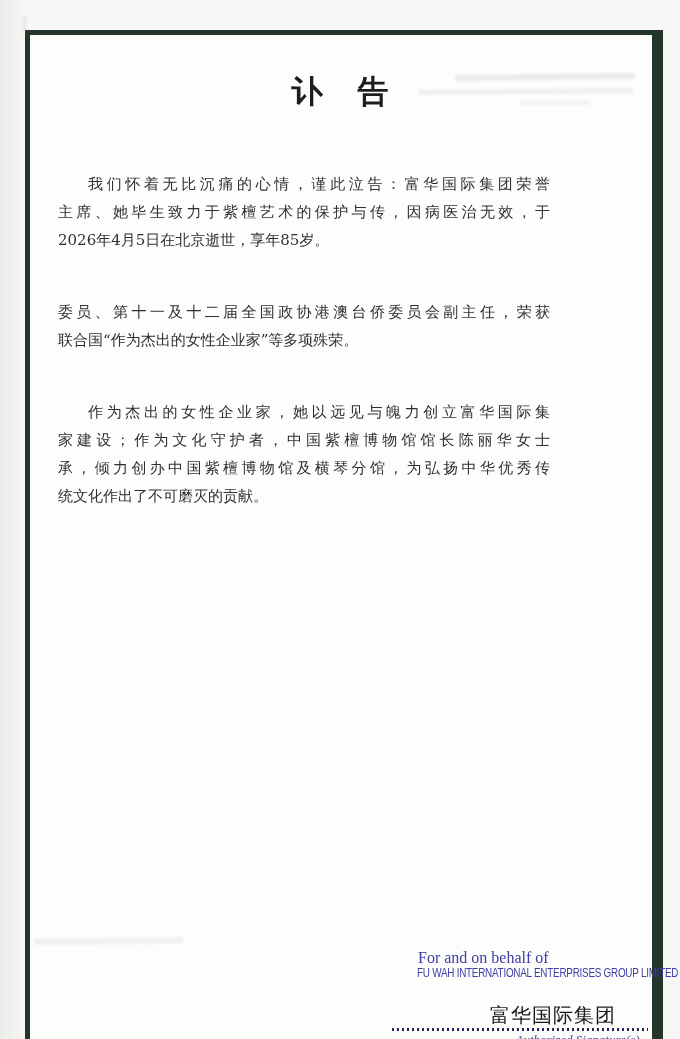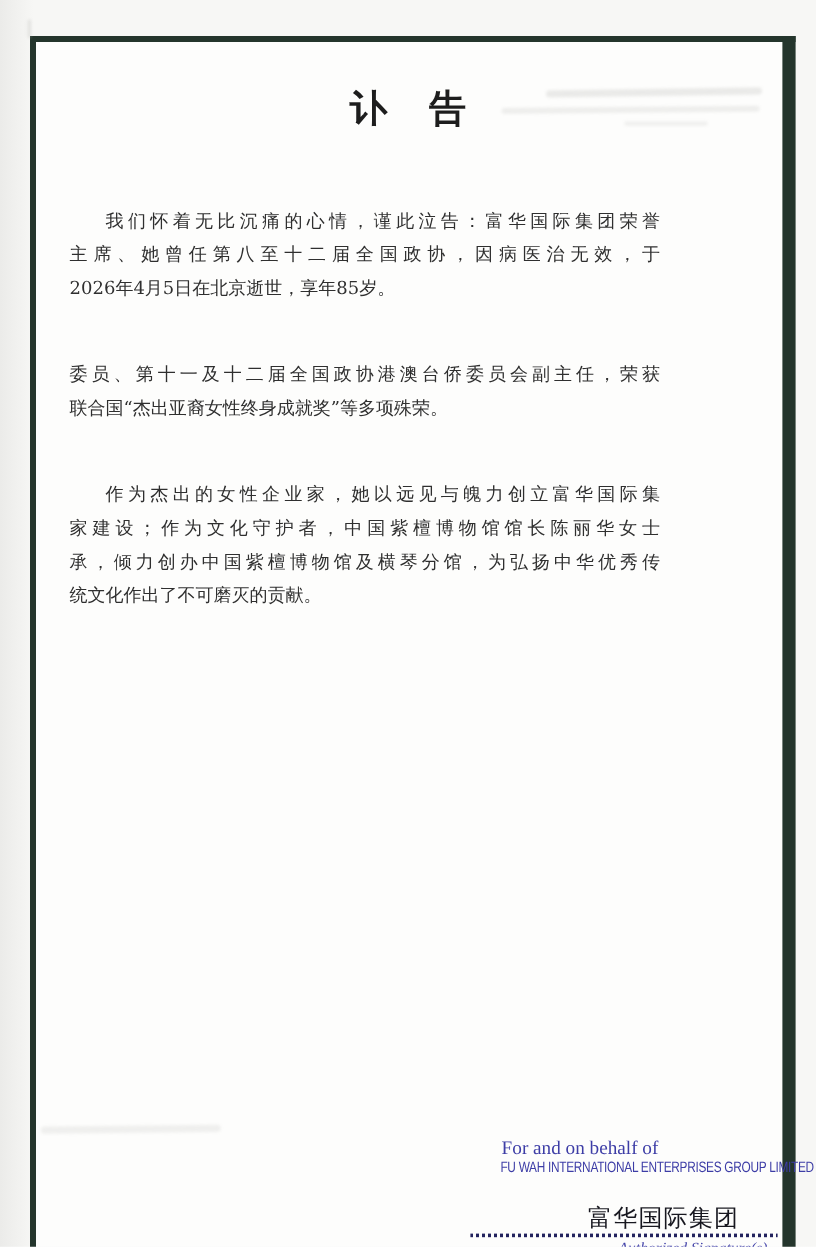--- a/index.html
+++ b/index.html
@@ -116,26 +116,26 @@
 <div class="smudge s2"></div>
 <div class="smudge s3"></div>
 <div class="smudge s4"></div>
 <div class="smudge s5"></div>
 
 <div class="title">讣　告</div>
 
 <div class="content">
   <div class="para">
     <div class="line first full">我们怀着无比沉痛的心情，谨此泣告：富华国际集团荣誉</div>
-    <div class="line full">主席、她曾任第八至十二届全国政协，因病医治无效，于</div>
+    <div class="line full">主席、她毕生致力于紫檀艺术的保护与传，因病医治无效，于</div>
     <div class="line">2026年4月5日在北京逝世，享年85岁。</div>
   </div>
   <div class="para">
     <div class="line full">委员、第十一及十二届全国政协港澳台侨委员会副主任，荣获</div>
-    <div class="line">联合国“杰出亚裔女性终身成就奖”等多项殊荣。</div>
+    <div class="line">联合国“作为杰出的女性企业家”等多项殊荣。</div>
   </div>
   <div class="para">
     <div class="line first full">作为杰出的女性企业家，她以远见与魄力创立富华国际集</div>
     <div class="line full">家建设；作为文化守护者，中国紫檀博物馆馆长陈丽华女士</div>
     <div class="line full">承，倾力创办中国紫檀博物馆及横琴分馆，为弘扬中华优秀传</div>
     <div class="line">统文化作出了不可磨灭的贡献。</div>
   </div>
 
 </div>
 

